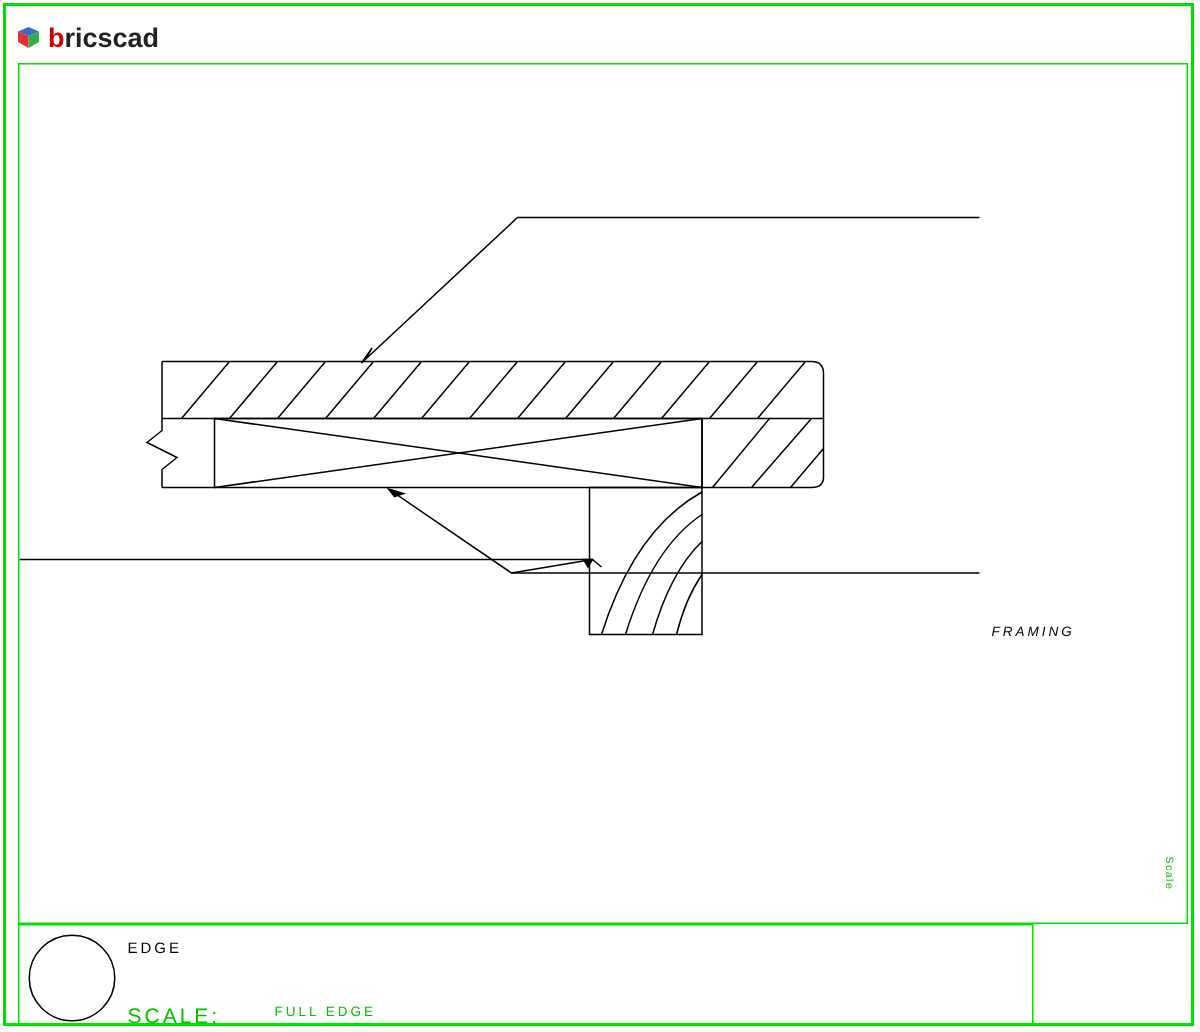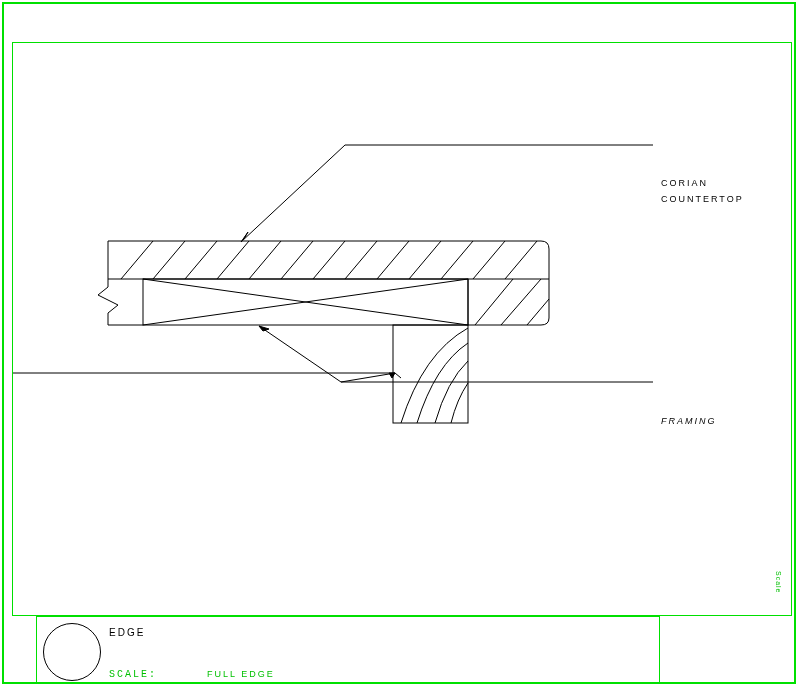--- a/index.html
+++ b/index.html
@@ -46,25 +46,24 @@
     top: 38px;
     width: 780px;
     height: 574px;
     border: 1px solid #00e000;
     box-sizing: border-box;
   }
   .title-block {
     position: absolute;
     left: 8px;
     top: 612px;
-    width: 624px;
+    width: 677px;
     height: 68px;
     border: 1px solid #00e000;
     box-sizing: border-box;
-    margin-left: 24px;
   }
   .title-circle {
     position: absolute;
     left: 6px;
     top: 6px;
     width: 56px;
     height: 56px;
     border: 1px solid #000;
     border-radius: 50%;
   }
@@ -73,24 +72,23 @@
     left: 72px;
     top: 10px;
     font-size: 10px;
     letter-spacing: 2px;
     color: #000;
   }
   .scale-label {
     position: absolute;
     left: 72px;
     top: 52px;
-    font-size: 10px;
+    font-size: 14px;
     letter-spacing: 2px;
     color: #00c000;
-    font-family: Liberation Mono, monospace;
   }
   .scale-value {
     position: absolute;
     left: 170px;
     top: 52px;
     font-size: 9px;
     letter-spacing: 2px;
     color: #00c000;
   }
   .side-text {
@@ -113,20 +111,32 @@
     position: absolute;
     left: 0;
     top: 0;
   }
 </style>
 </head>
 <body>
 
 <div class="outer-frame">
 
+  <div class="logo-area">
+    <span class="logo-icon">
+      <svg viewBox="0 0 18 18" width="18" height="18">
+        <polygon points="2,5 9,2 16,5 9,8" fill="#3a66d0"></polygon>
+        <polygon points="2,5 9,8 9,16 2,12" fill="#e03030"></polygon>
+        <polygon points="16,5 9,8 9,16 16,12" fill="#30b040"></polygon>
+      </svg>
+    </span>
+    <span class="logo-text">
+      <span class="b">b</span><span class="rest">ricscad</span>
+    </span>
+  </div>
 
   <div class="drawing-frame">
     <svg class="drawing-svg" width="778" height="572" viewBox="0 0 778 572">
       <g stroke="#000" stroke-width="1" fill="none">
 
         <path d="M 95 198 L 528 198 Q 536 198 536 206 L 536 236 L 95 236"></path>
 
         <g>
           <line x1="108" y1="236" x2="140" y2="198"></line>
           <line x1="140" y1="236" x2="172" y2="198"></line>
@@ -173,24 +183,20 @@
         <polygon points="246,283 256,286 250,288" fill="#000"></polygon>
         <line x1="382,330" y1="330" x2="382" y2="330"></line>
         <polyline points="382,330 388,335"></polyline>
 
         <line x1="382" y1="330" x2="328" y2="339"></line>
         <polygon points="382,330 376,330 379,335" fill="#000"></polygon>
 
       </g>
     </svg>
 
-    <div class="annotation" style="left:648px; top:132px;">
-      <div>CORIAN</div>
-      <div>COUNTERTOP</div>
-    </div>
 
     <div class="annotation" style="left:648px; top:370px;font-style:italic;">
       <span>FRAMING</span>
     </div>
   </div>
 
   <div class="title-block">
     <div class="title-circle"></div>
     <div class="title-name">EDGE</div>
     <div class="scale-label">SCALE:</div>

